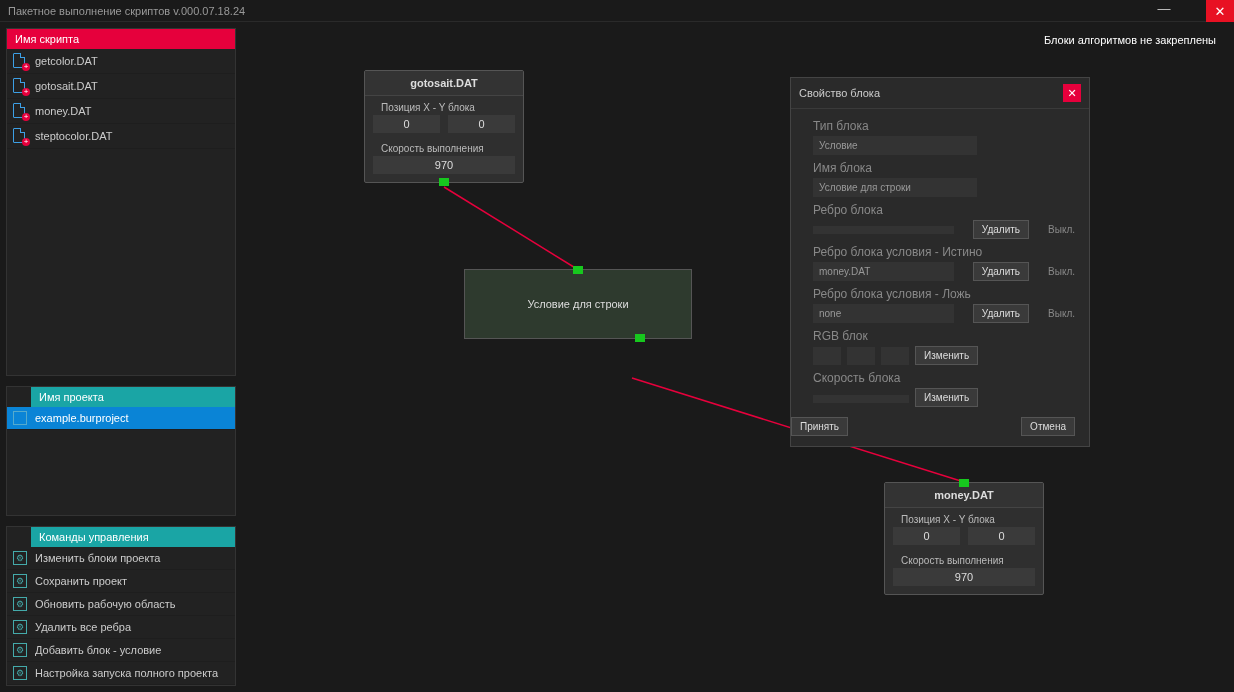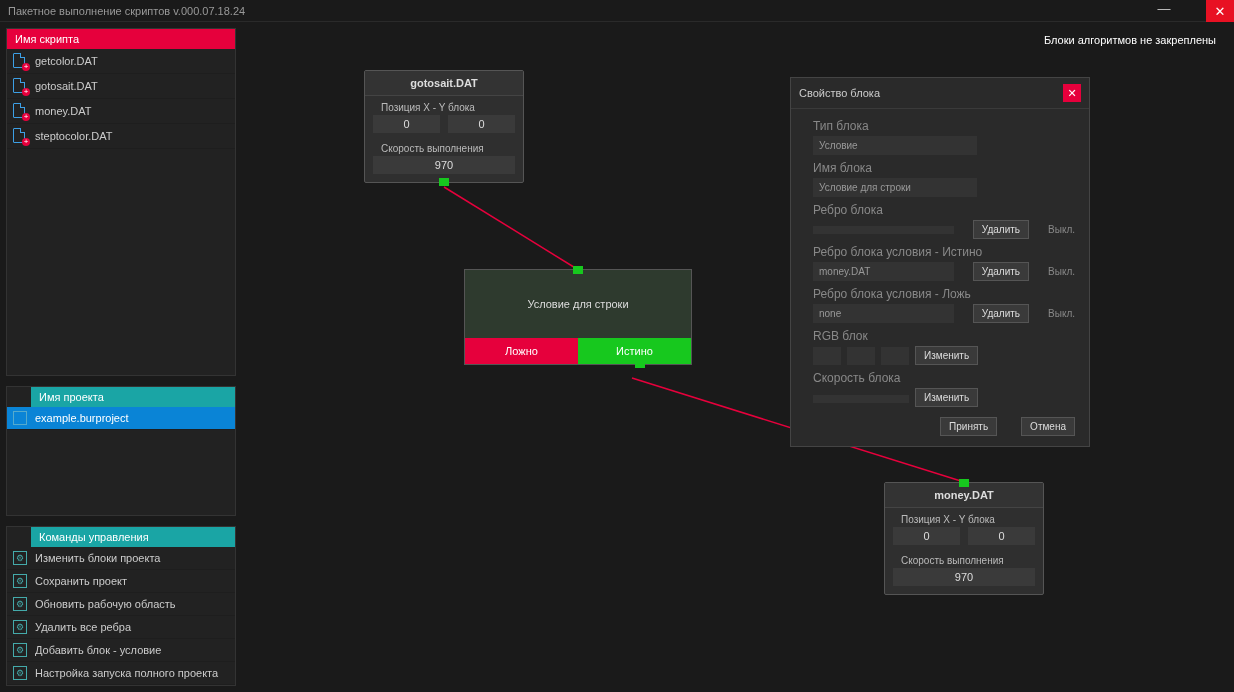--- a/index.html
+++ b/index.html
@@ -66,21 +66,21 @@
   .dlg-close { width: 18px; height: 18px; background: #e6003c; color: #fff; display: flex; align-items: center; justify-content: center; font-size: 11px; }
   .dlg-body { padding: 4px 14px 0 22px; }
   .fld-label { font-size: 12px; color: #888; margin-top: 6px; }
   .fld-input { width: 164px; background: #333; border: none; color: #999; font-size: 10px; padding: 4px 6px; margin-top: 3px; }
   .fld-row { display: flex; align-items: center; gap: 19px; margin-top: 3px; }
   .fld-row .fld-input { margin-top: 0; }
   .btn { background: #3a3a3a; border: 1px solid #555; color: #ddd; font-size: 10px; padding: 3px 8px; }
   .txt { font-size: 10px; color: #888; }
   .rgb-row { display: flex; gap: 6px; margin-top: 3px; align-items: center; }
   .rgb-box { width: 28px; height: 18px; background: #333; }
-  .dlg-foot { display: flex; justify-content: flex-end; gap: 24px; padding: 10px 14px 0 0; }
+  .dlg-foot { display: flex; justify-content: space-between; gap: 24px; padding: 10px 14px 0 0; }
 </style>
 </head>
 <body>
 
 <div class="titlebar">
   <span class="titlebar-text">Пакетное выполнение скриптов v.000.07.18.24</span>
   <div class="win-controls">
     <div class="win-btn min">—</div>
     <div class="win-btn">
         <span class="max"></span>
@@ -187,24 +187,20 @@
       <div class="node-label">Скорость выполнения</div>
       <div class="node-row" style="padding-bottom:8px;">
         <div class="node-input">970</div>
       </div>
       <div class="port green bottom"></div>
     </div>
 
     <div class="cond" style="left:222px; top:247px;">
       <div class="port green top"></div>
       <div class="cond-body">Условие для строки</div>
-      <div class="cond-btns">
-        <div class="cond-false">Ложно</div>
-        <div class="cond-true">Истино</div>
-      </div>
       <div class="port green" style="bottom:-4px; left:75%;"></div>
     </div>
 
     <div class="node" style="left:642px; top:460px; width:160px;">
       <div class="port green top"></div>
       <div class="node-title">money.DAT</div>
       <div class="node-label">Позиция X - Y блока</div>
       <div class="node-row">
         <div class="node-input">0</div>
         <div class="node-input">0</div>

